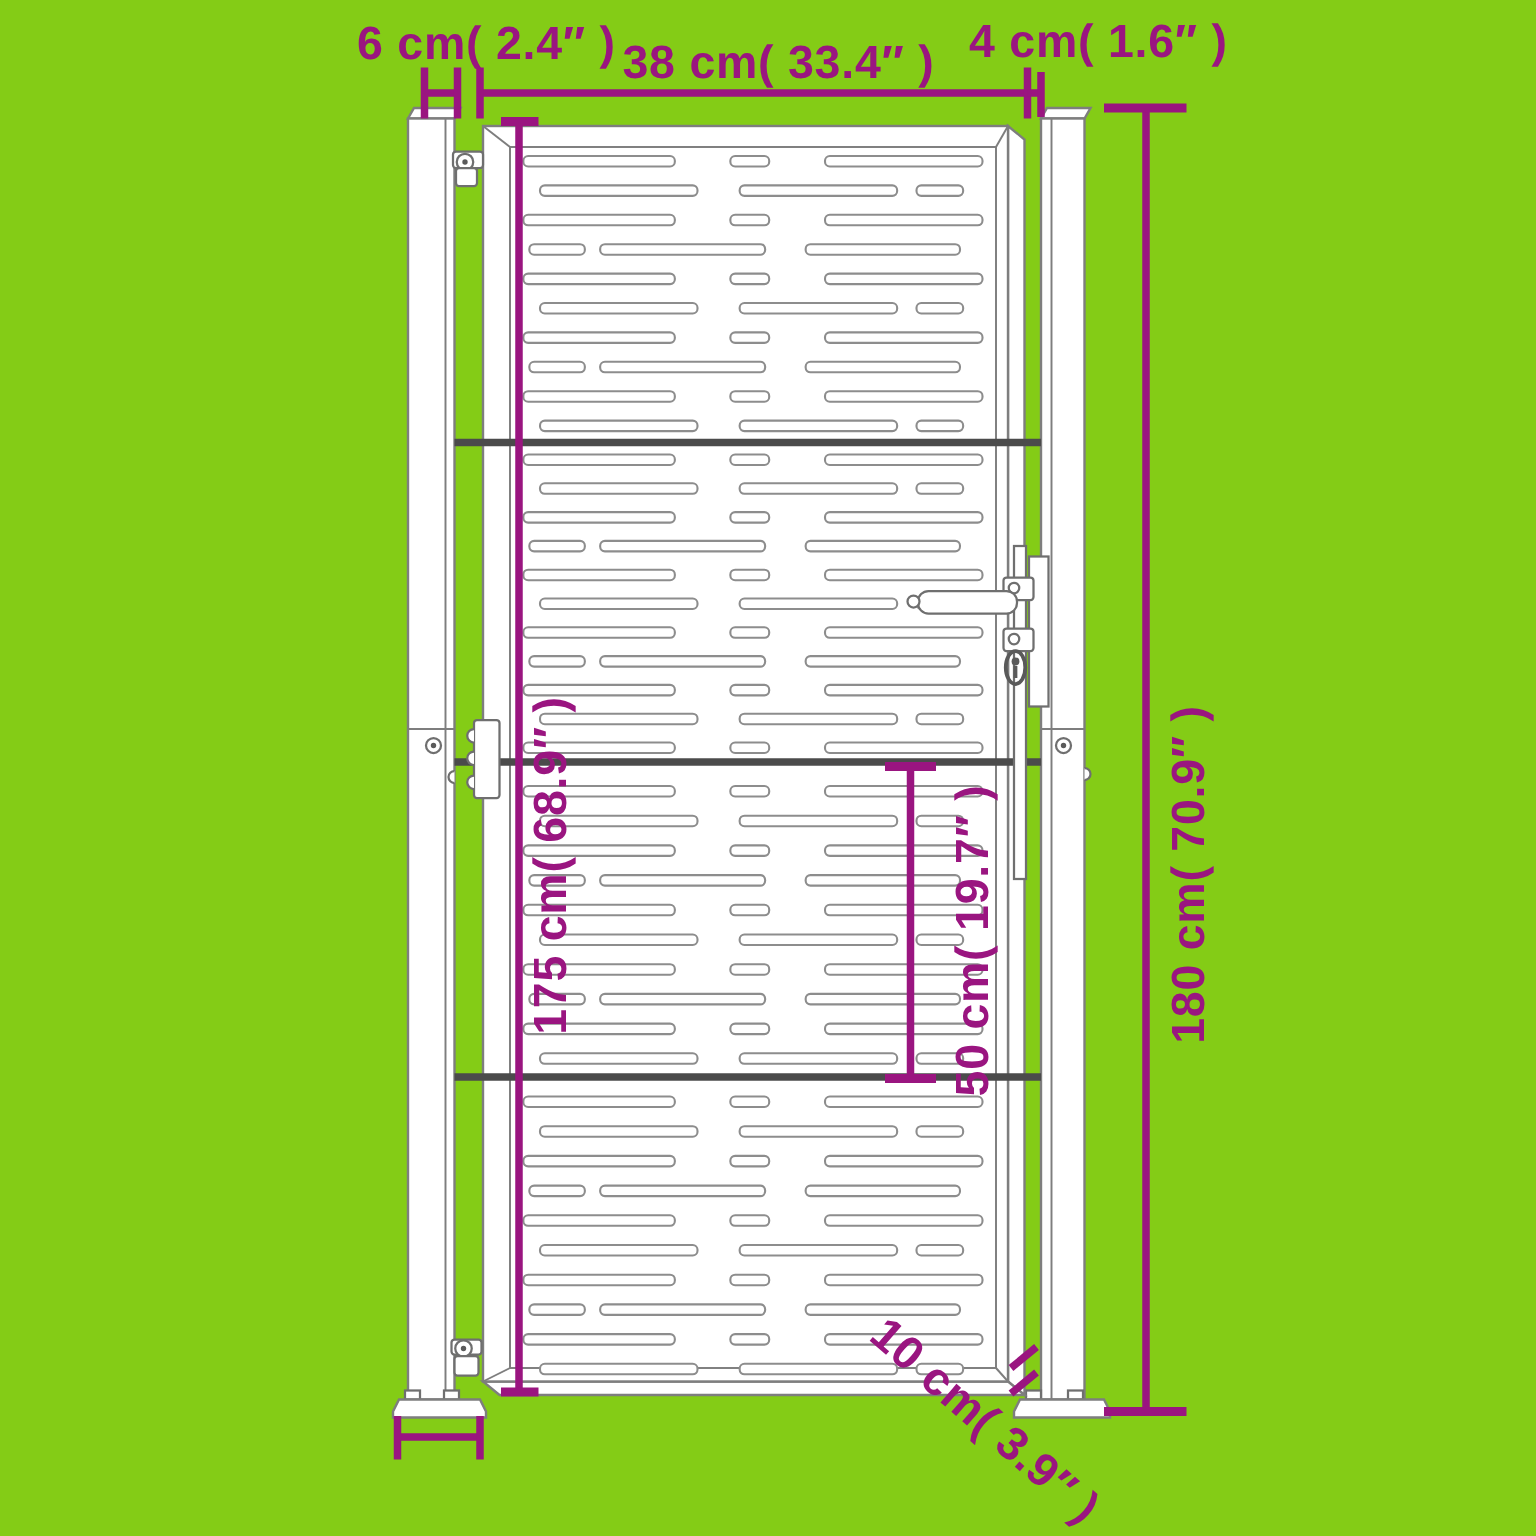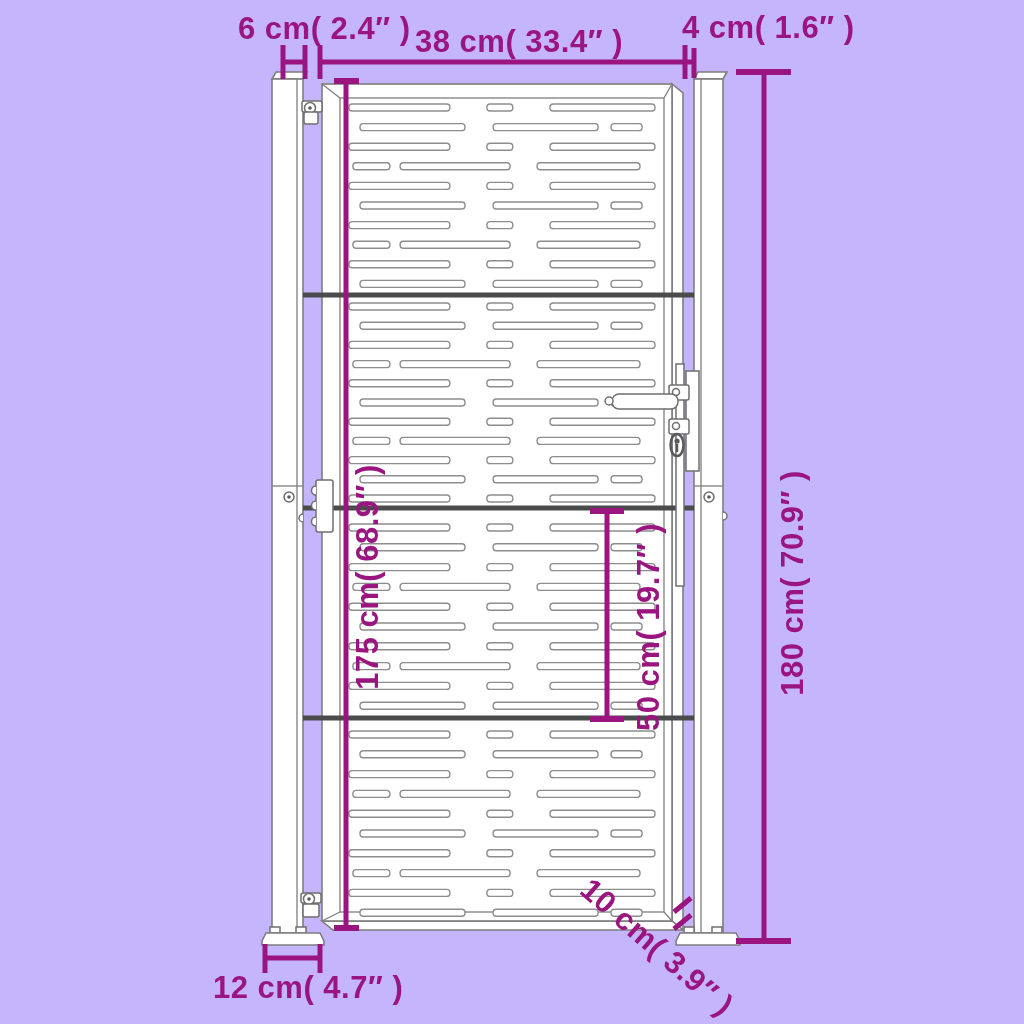--- a/index.html
+++ b/index.html
@@ -1,19 +1,19 @@
 <!DOCTYPE html>
 <html><head>
 <meta charset="utf-8">
 <style>
   html,body{margin:0;padding:0;background:#ffffff;}
   #stage{
     position:relative;
     width:1024px;height:1024px;
-    background:#c4b5fd;
+    background:#84cc16;
     overflow:hidden;
     font-family:"Liberation Sans", sans-serif;
   }
   svg{position:absolute;left:0;top:0;}
   
   .outline{stroke:var(--outline);stroke-width:1.6;fill:#ffffff;}
   .outline-thin{stroke:var(--outline);stroke-width:1.3;fill:none;}
   .detail{stroke:var(--detail);stroke-width:1.5;fill:#ffffff;}
   .rail{stroke:var(--rail);stroke-width:5;fill:none;}
   .slot{stroke:var(--slot);stroke-width:1.4;fill:#ffffff;}
@@ -279,24 +279,23 @@
       <line class="dim" x1="265" y1="958" x2="320" y2="958"></line>
       <line class="dim" x1="265" y1="944" x2="265" y2="973"></line>
       <line class="dim" x1="320" y1="944" x2="320" y2="973"></line>
     </g>
   </svg>
 
   <div class="dim-label" style="left:238px;top:13px;">6 cm( 2.4″ )</div>
 
   <div class="dim-label" style="left:415px;top:26px;">38 cm( 33.4″ )</div>
 
-  <div class="dim-label" style="left:682px;top:12px;">4 cm( 1.6″ )</div>
+  <div class="dim-label" style="left:646px;top:12px;">4 cm( 1.6″ )</div>
 
   <div class="dim-label rot" style="left:367px;top:577px;">175 cm( 68.9″ )</div>
 
   <div class="dim-label rot" style="left:648px;top:627px;">50 cm( 19.7″ )</div>
 
   <div class="dim-label rot" style="left:792px;top:583px;">180 cm( 70.9″ )</div>
 
   <div class="dim-label rot45" style="left:657px;top:947px;">10 cm( 3.9″ )</div>
 
-  <div class="dim-label" style="left:213px;top:972px;">12 cm( 4.7″ )</div>
 </div>
 
 </body></html>

